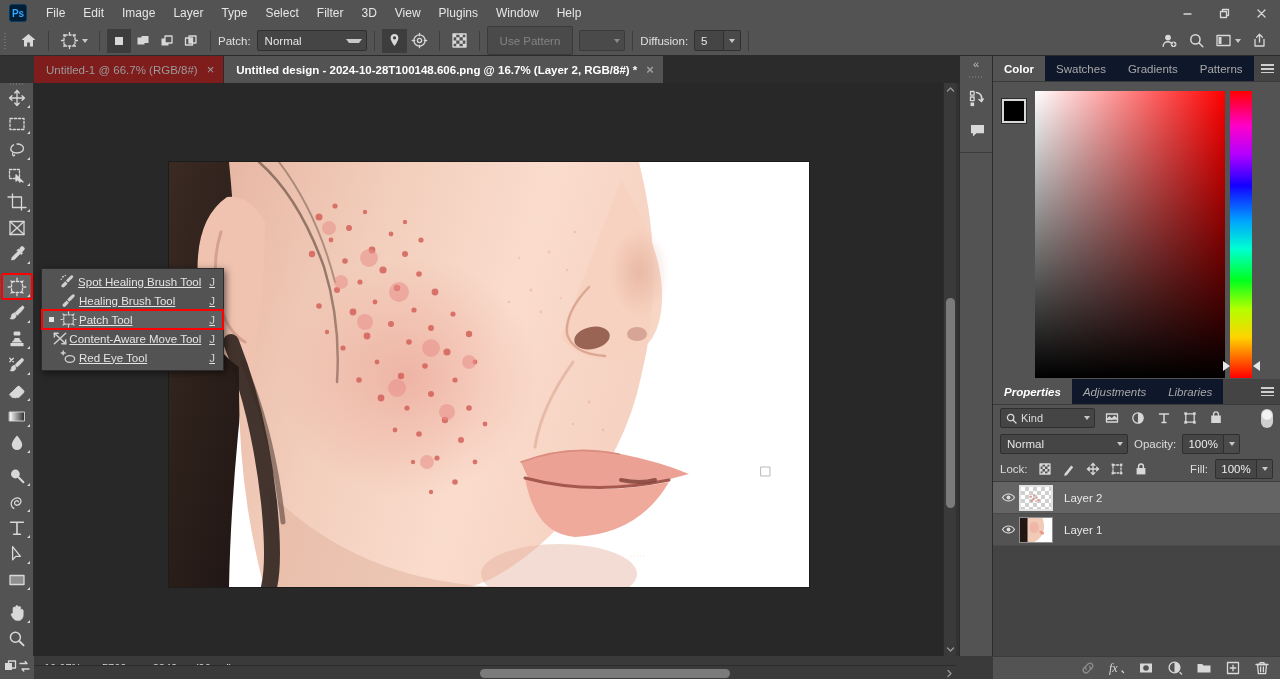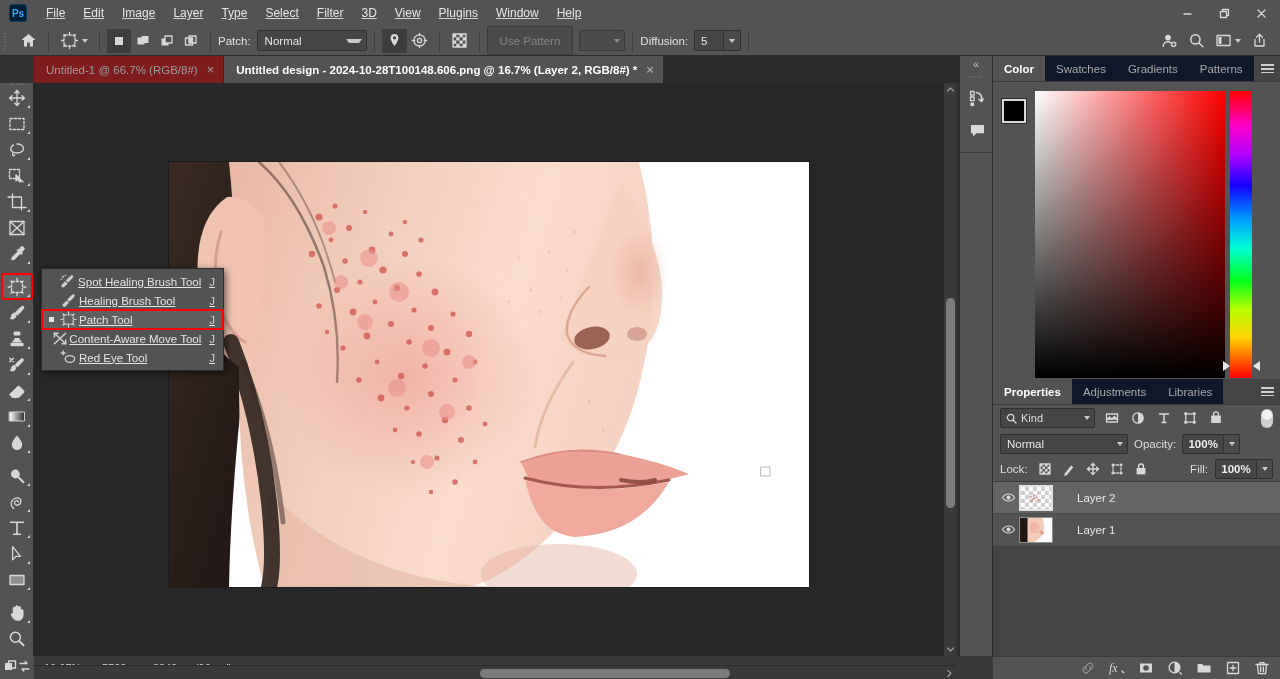--- a/index.html
+++ b/index.html
@@ -208,38 +208,38 @@
   .fbtn { width: 19px; height: 20px; display: flex; align-items: center; justify-content: center; }
   .togpill { margin-left: auto; width: 12px; height: 19px; border-radius: 6px; background: #cfcfcf; position: relative; }
   .togpill:after { content:''; position:absolute; left:1px; top:1px; width:10px; height:10px; border-radius:50%; background:#f2f2f2; }
 
   .blendrow { height: 25px; display: flex; align-items: center; padding: 0 7px; gap: 6px; }
   .blenddd { width: 128px; height: 20px; background: #454545; border: 1px solid #2f2f2f; border-radius: 2px;
     display: flex; align-items: center; padding: 0 4px 0 6px; font-size: 11.5px; color: #e4e4e4; }
   .blenddd .dd-caret { margin-left: auto; }
   .lbl { font-size: 11.5px; color: #dcdcdc; white-space: nowrap; }
   .valbox { height: 20px; min-width: 42px; background: #454545; border: 1px solid #2f2f2f; border-radius: 2px 0 0 2px;
-    display: flex; align-items: center; justify-content: center; font-size: 11.5px; color: #ececec; font-weight: bold; }
+    display: flex; align-items: center; justify-content: center; font-size: 11.5px; color: #ececec; }
   .valcaret { height: 20px; width: 16px; background: #4a4a4a; border: 1px solid #2f2f2f; border-left: none;
     border-radius: 0 2px 2px 0; display: flex; align-items: center; justify-content: center; }
   .lockrow { height: 25px; display: flex; align-items: center; padding: 0 7px; gap: 3px; text-align: center; }
   .lockrow .lbl:first-child { margin-right: 4px; }
   .lockbtn { width: 21px; height: 20px; display: flex; align-items: center; justify-content: center; }
   .layerlist { border-top: 1px solid #3c3c3c; }
   .layerrow { height: 32px; display: flex; align-items: center; padding-left: 4px; border-bottom: 1px solid #4a4a4a; }
   .layerrow.selected { background: #646464; }
   .eye { width: 22px; display: flex; align-items: center; justify-content: center; }
   .thumb-box { width: 34px; height: 26px; border: 1px solid #8f8f8f; background: #fff; overflow: hidden; position: relative; }
   .thumb-box.sel { border: 2px solid #e2e2e2; }
   .checker { position: absolute; inset: 0;
     background-image:
       linear-gradient(45deg,#cfcfcf 25%,transparent 25%,transparent 75%,#cfcfcf 75%),
       linear-gradient(45deg,#cfcfcf 25%,transparent 25%,transparent 75%,#cfcfcf 75%);
     background-size: 8px 8px; background-position: 0 0, 4px 4px; background-color: #ffffff; }
-  .layername { margin-left: 24px; font-size: 11.5px; color: #e8e8e8; }
+  .layername { margin-left: 11px; font-size: 11.5px; color: #e8e8e8; }
   .layerfooter { position: absolute; bottom: 0; left: 0; width: 287px; height: 23px;
     background: #535353; border-top: 1px solid #3c3c3c; display: flex; align-items: center; justify-content: flex-end;
     padding-right: 8px; gap: 9px; }
   .lfbtn { width: 20px; height: 20px; display: flex; align-items: center; justify-content: center; }
   .statusbar2 {
     position: absolute; left: 0; bottom: 0; width: 993px; height: 23px; background: #3a3a3a;
     display: flex; align-items: center; font-size: 11px; color: #d6d6d6;
   }
   .sb-icons { width: 34px; height: 23px; background: #535353; display: flex; align-items: center; justify-content: space-around; padding: 0 3px; }
   .sb-zoom { padding: 0 10px 0 10px; min-width: 62px; }
@@ -249,21 +249,21 @@
   svg { fill: none; stroke: #d8d8d8; stroke-width: 1.3; stroke-linecap: round; stroke-linejoin: round; }
   svg.filled { fill: #d8d8d8; stroke: none; }
 </style>
 </head>
 <body>
 
 <div class="app">
 
   <div class="menubar">
     <div class="ps-logo">Ps</div>
-    <div id="menu-items" style="display:flex;text-decoration:underline;">
+    <div id="menu-items" style="display:flex;">
         <div class="menuitem">File</div>
         <div class="menuitem">Edit</div>
         <div class="menuitem">Image</div>
         <div class="menuitem">Layer</div>
         <div class="menuitem">Type</div>
         <div class="menuitem">Select</div>
         <div class="menuitem">Filter</div>
         <div class="menuitem">3D</div>
         <div class="menuitem">View</div>
         <div class="menuitem">Plugins</div>
@@ -872,21 +872,21 @@
         <div class="sw-bg"></div>
         <div class="sw-fg"></div>
       </div>
       <div class="sv-field"></div>
       <div class="hue-strip"></div>
       <div class="hue-marker"></div>
       <div class="hue-marker2"></div>
     </div>
 
     <div class="panel-tabs">
-      <div id="props-tabs" style="display:flex;">
+      <div id="props-tabs" style="display:flex;font-style:italic;">
           <div class="ptab active">Properties</div>
           <div class="ptab">Adjustments</div>
           <div class="ptab">Libraries</div>
         </div>
       <div class="panel-menu">
           <div class="ham"></div>
         </div>
     </div>
 
 

